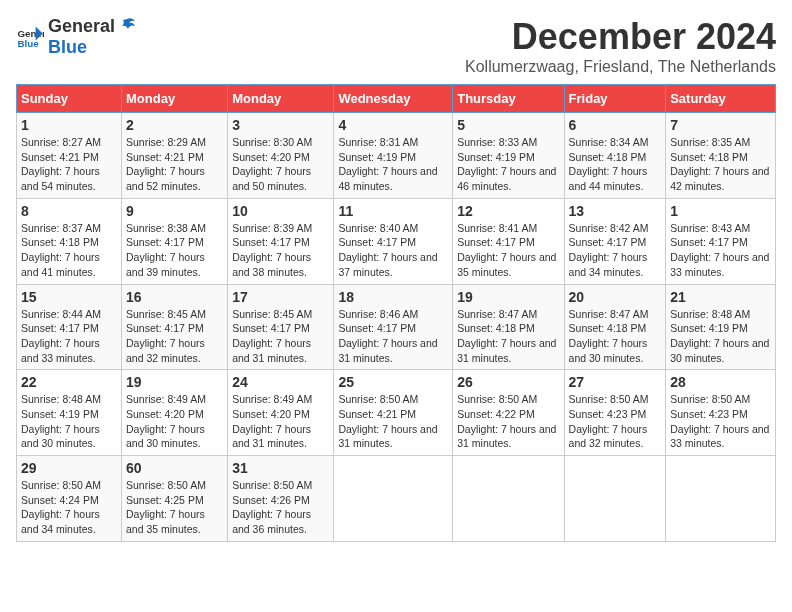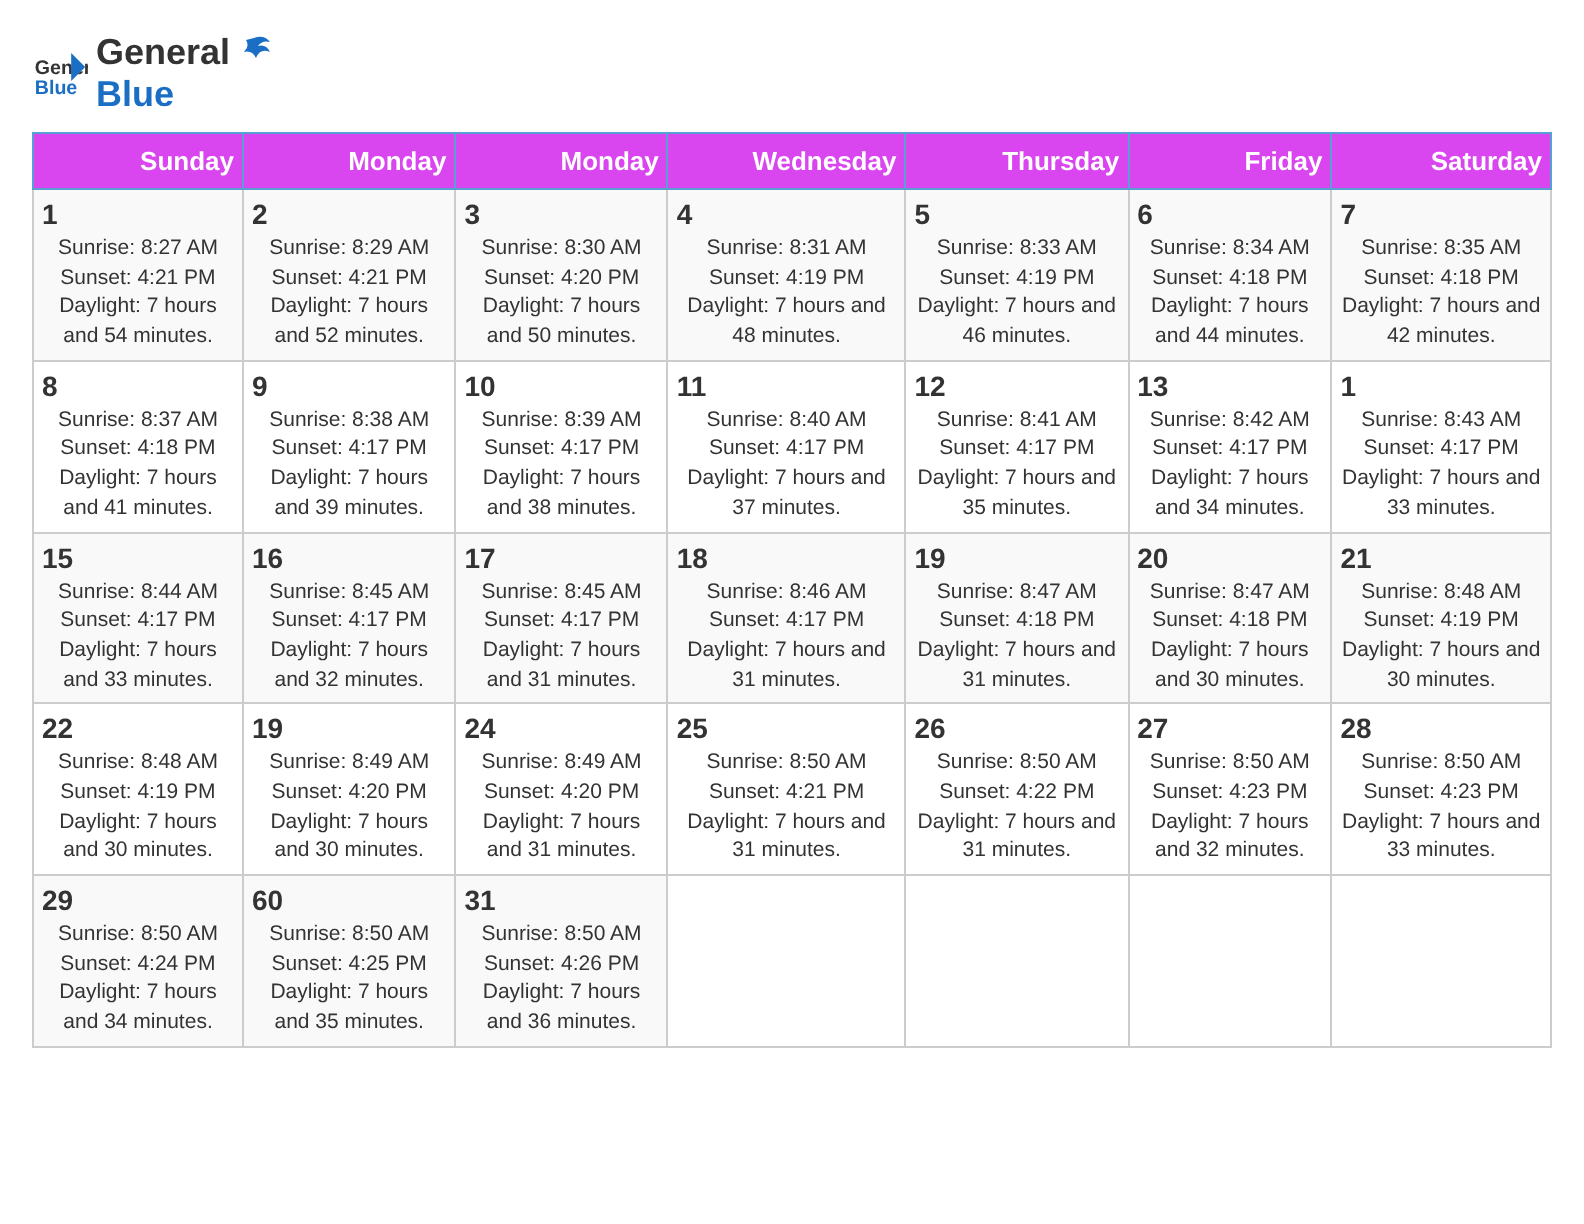--- a/index.html
+++ b/index.html
@@ -46,24 +46,24 @@
     .sub-title {
       font-size: 16px;
       color: #555;
     }
     table {
       width: 100%;
       border-collapse: collapse;
       font-size: 11px;
     }
     thead tr th {
-      background-color: #d946ef;
+      background-color: #ef4444;
       color: #fff;
       padding: 6px 4px;
-      text-align: right;
+      text-align: left;
       font-size: 13px;
       font-weight: bold;
       border: 1px solid #5a9fd4;
     }
     tbody tr td {
       border: 1px solid #ccc;
       padding: 4px;
       vertical-align: top;
       background: #fff;
       min-height: 70px;
@@ -75,21 +75,20 @@
       font-size: 14px;
       font-weight: bold;
       color: #333;
       display: block;
       margin-bottom: 2px;
     }
     .day-info {
       font-size: 10.5px;
       color: #333;
       line-height: 1.4;
-      text-align: center;
     }
     .empty-cell {
       background: #fff !important;
     }
   </style>
 </head>
 <body>
 
 <div class="header-area">
   <div class="logo">
@@ -101,20 +100,24 @@
     <div>
       <div style="display:flex;align-items:center;gap:2px;">
         <span class="logo-text-general">General</span>
         <svg width="20" height="20" viewBox="0 0 20 20">
           <path d="M10 2 Q15 0 18 4 Q14 3 12 6 Q16 5 18 9 Q13 7 11 12 Q9 8 5 9 Q8 6 6 3 Z" fill="#1a6fc4"></path>
         </svg>
       </div>
       <span class="logo-text-blue">Blue</span>
     </div>
   </div>
+  <div class="title-area">
+    <div class="main-title">December 2024</div>
+    <div class="sub-title">Kollumerzwaag, Friesland, The Netherlands</div>
+  </div>
 </div>
 
 <table>
   <thead>
     <tr id="header-row">
         <th>Sunday</th>
         <th>Monday</th>
         <th>Monday</th>
         <th>Wednesday</th>
         <th>Thursday</th>

